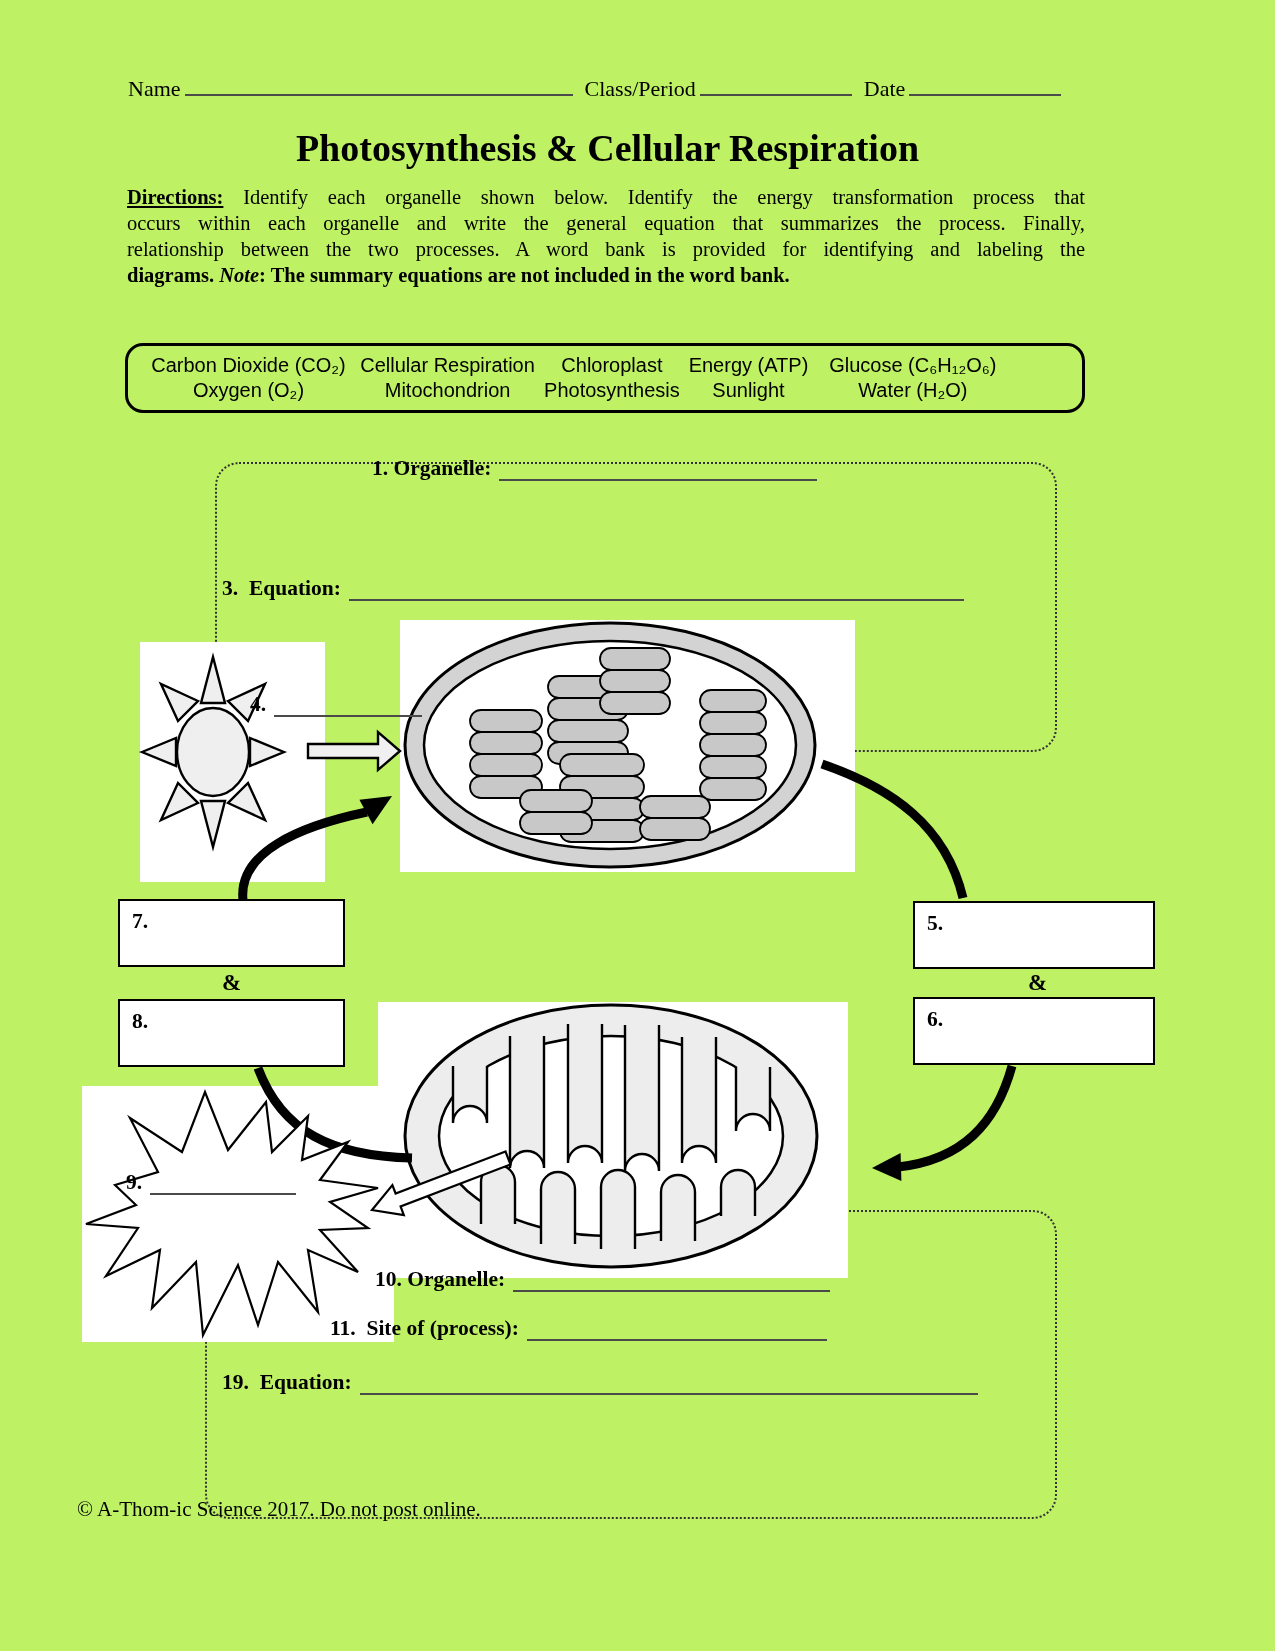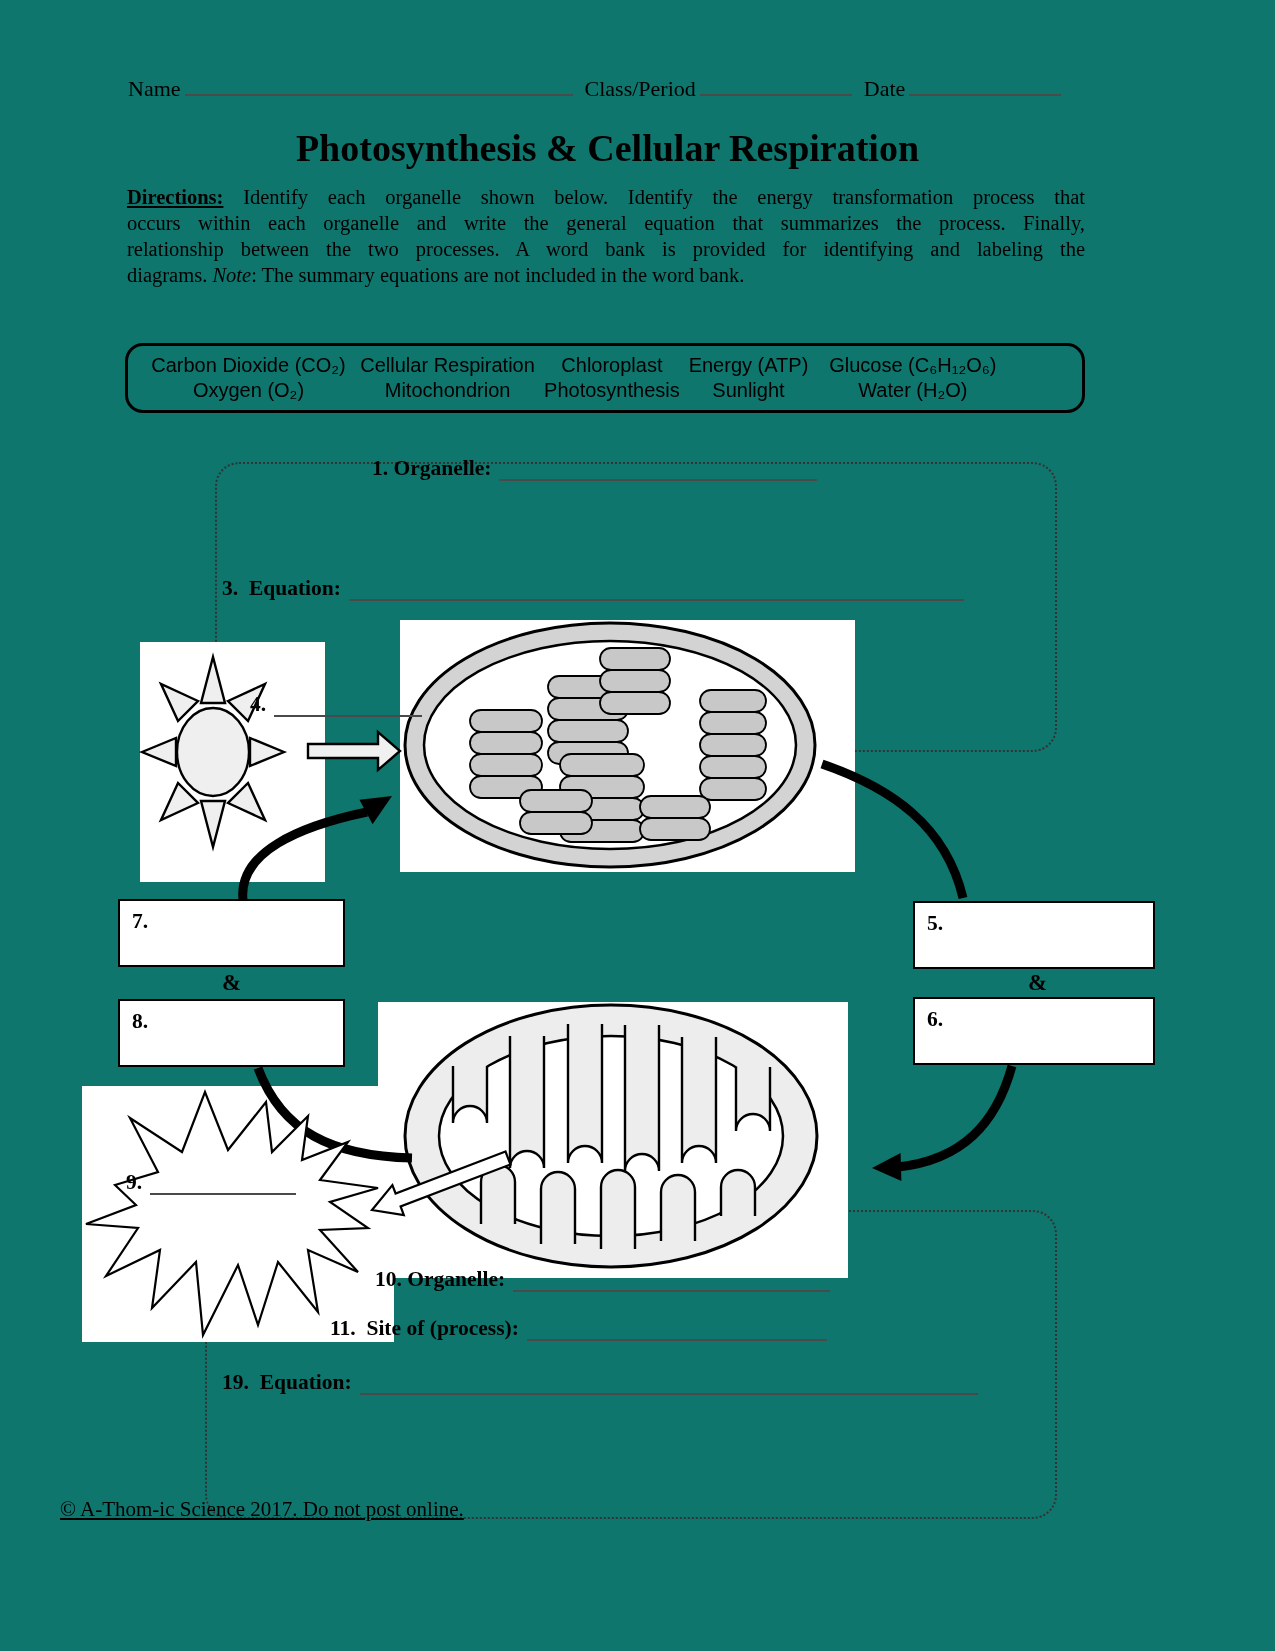--- a/index.html
+++ b/index.html
@@ -1,47 +1,47 @@
 <!DOCTYPE html>
 <html><head>
 <meta charset="utf-8">
 <style>
   html,body{margin:0;padding:0;background:#fff;}
-  .page{position:relative;width:1275px;height:1651px;background:#0f766e;overflow:hidden;
+  .page{position:relative;width:1275px;height:1651px;background:#bef264;overflow:hidden;
         font-family:"Liberation Serif","DejaVu Serif",serif;color:#000;}
   .abs{position:absolute;}
   .pre{white-space:pre;}
   
   .hdr-label{font-size:22px;}
   .blank{display:inline-block;border-bottom:2px solid #4a4a4a;height:22px;vertical-align:baseline;}
   
   .title{left:0;top:126px;width:1215px;text-align:center;font-size:38px;font-weight:bold;}
   
   .directions{left:127px;top:184px;width:958px;font-size:20.5px;line-height:26px;}
   .dir-line{text-align:justify;text-align-last:justify;}
-  .dir-line.last{text-align:center;text-align-last:left;}
+  .dir-line.last{text-align:center;text-align-last:left;font-weight:bold;}
   .dir-head{font-weight:bold;text-decoration:underline;}
   .note-i{font-style:italic;}
   
   .wordbank{left:125px;top:343px;width:960px;height:70px;border:3.5px solid #000;border-radius:18px;
             display:grid;grid-template-columns:23% 20% 15.5% 14% 21.5%;align-content:center;row-gap:2px;
             font-family:"Liberation Sans","DejaVu Sans",sans-serif;font-size:20px;justify-items:center;padding:8px 14px;box-sizing:border-box;}
   .wb-item{white-space:nowrap;}
   
   .dashedbox{border:2px dotted #333;border-radius:24px;background:transparent;}
   .q-row{display:flex;align-items:flex-end;font-size:21.5px;font-weight:bold;}
   .q-row .blank{margin-left:8px;}
   
   .cyclebox{background:#fff;border:2.5px solid #000;font-size:21.5px;font-weight:bold;
             padding:8px 0 0 12px;box-sizing:border-box;z-index:3;}
   .amp{font-size:23px;font-weight:bold;z-index:3;}
   .numlabel{font-size:21.5px;font-weight:bold;z-index:4;}
   .svgLayer{position:absolute;left:0;top:0;z-index:2;}
   .z3{z-index:3;}
-  .footer{left:60px;top:1497px;font-size:21px;text-decoration:underline;}
+  .footer{left:77px;top:1497px;font-size:21px;}
 </style>
 </head>
 <body>
 
 <div class="page">
 
   <div class="abs z3" style="left:128px;top:72px;">
     <span class="hdr-label">Name</span>
     <span class="blank" style="width:388px;"></span>
     <span class="hdr-label" style="margin-left:8px;">Class/Period</span>

